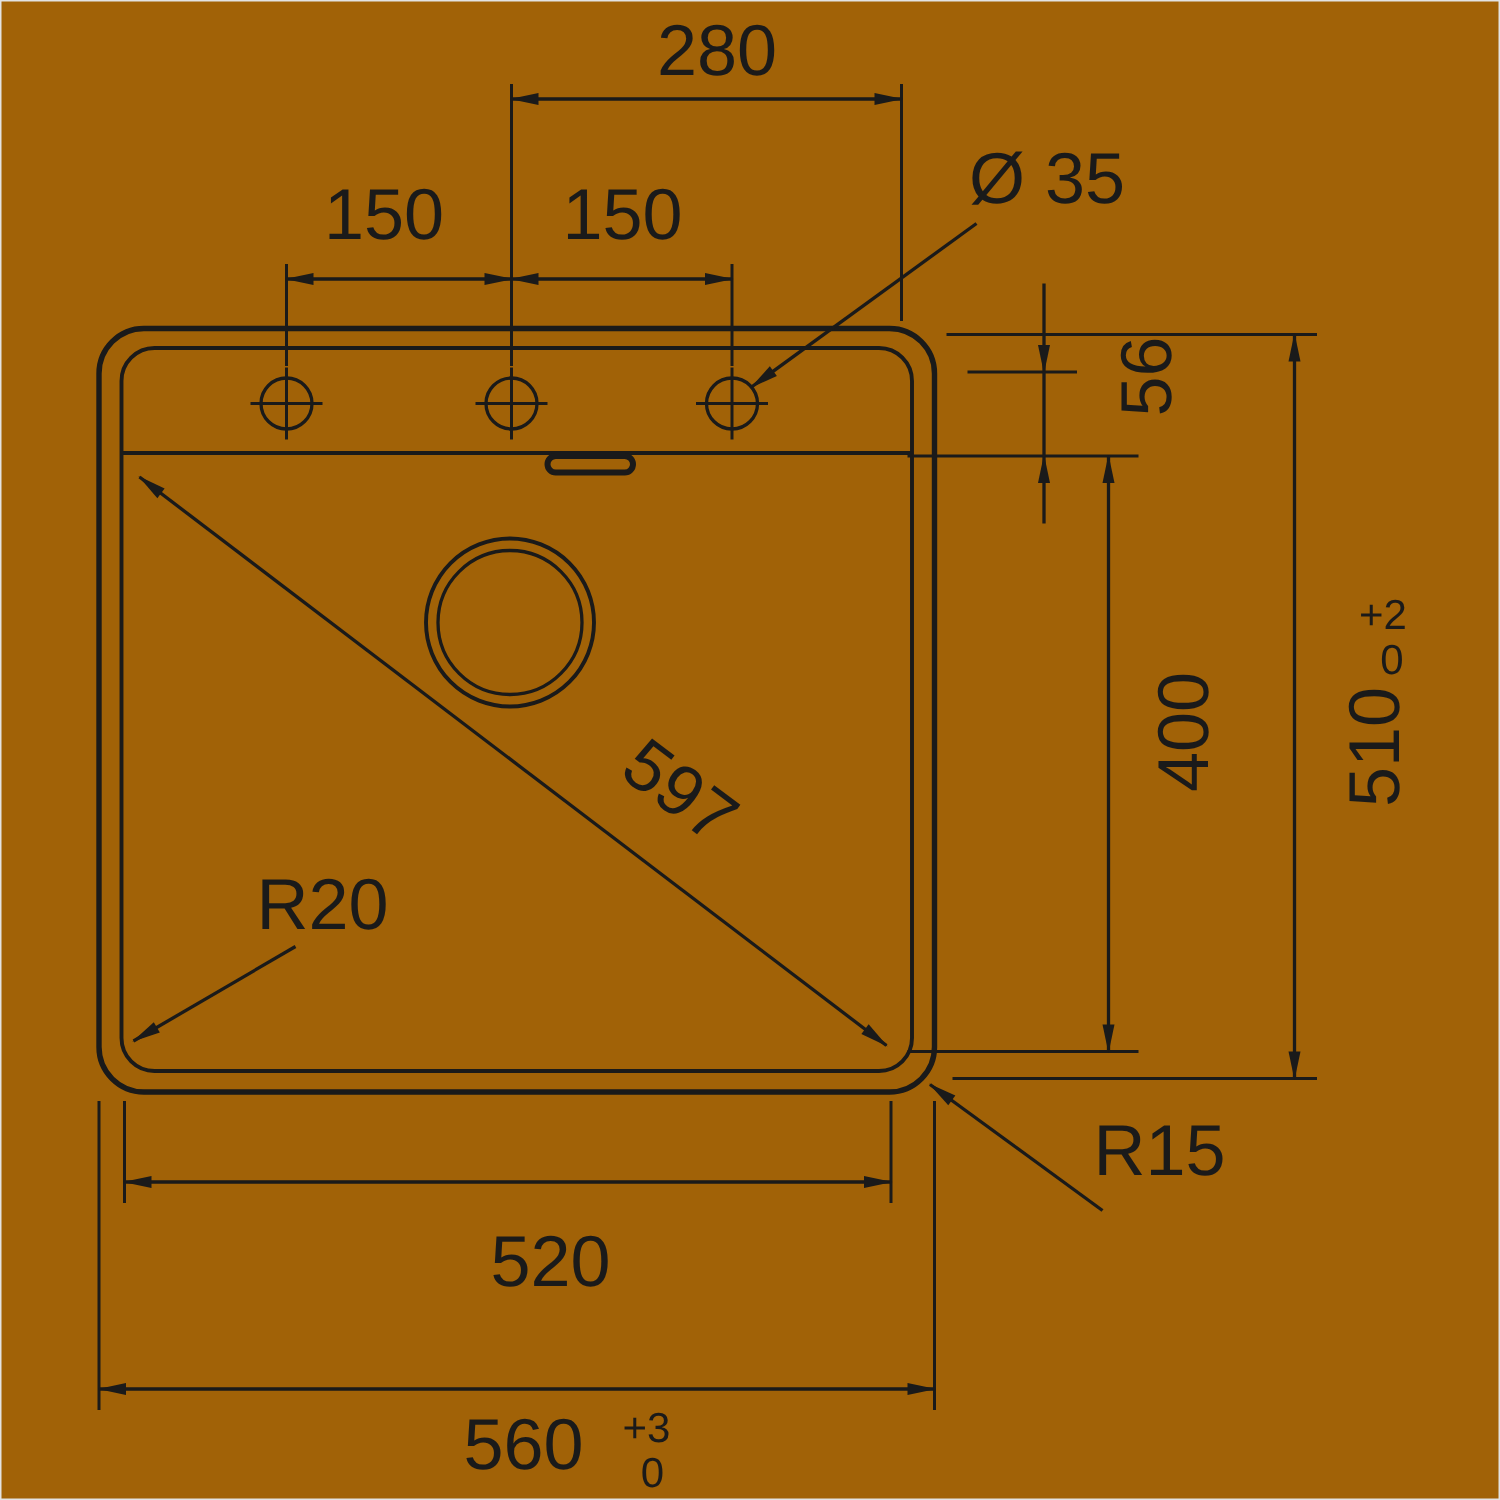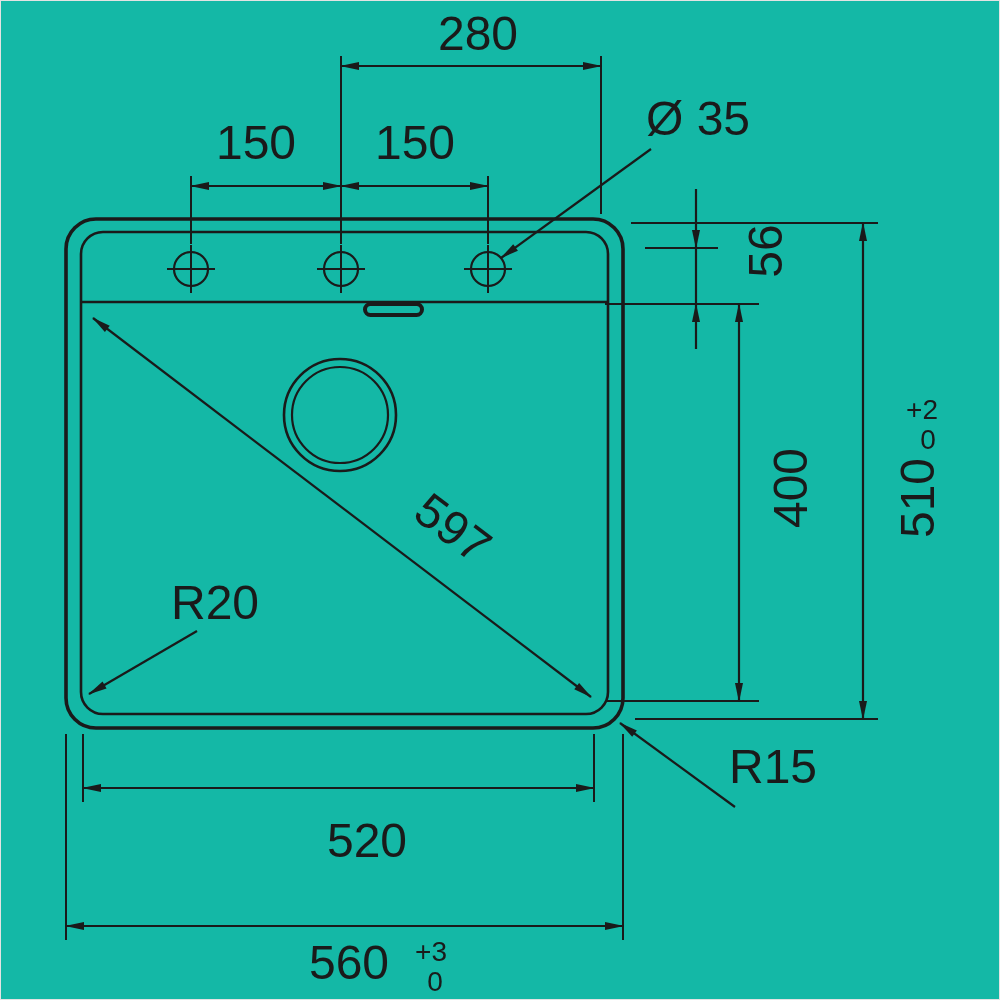--- a/index.html
+++ b/index.html
@@ -4,21 +4,21 @@
 <style>
   html, body {
     margin: 0;
     padding: 0;
     background: #ffffff;
   }
   .canvas {
     position: relative;
     width: 1000px;
     height: 1000px;
-    background: #14b8a6;
+    background: #a16207;
     box-sizing: border-box;
     border: 1px solid #e3e3e3;
   }
   svg { display: block; }
   .oh { stroke: #1a1a1a; stroke-width: 3.6; fill: none; }
   .om { stroke: #1a1a1a; stroke-width: 2.6; fill: none; }
   .th { stroke: #1a1a1a; stroke-width: 2.2; fill: none; }
   .dl { stroke: #1a1a1a; stroke-width: 2.2; fill: none; }
   .el { stroke: #1a1a1a; stroke-width: 2;   fill: none; }
   .lbl {

